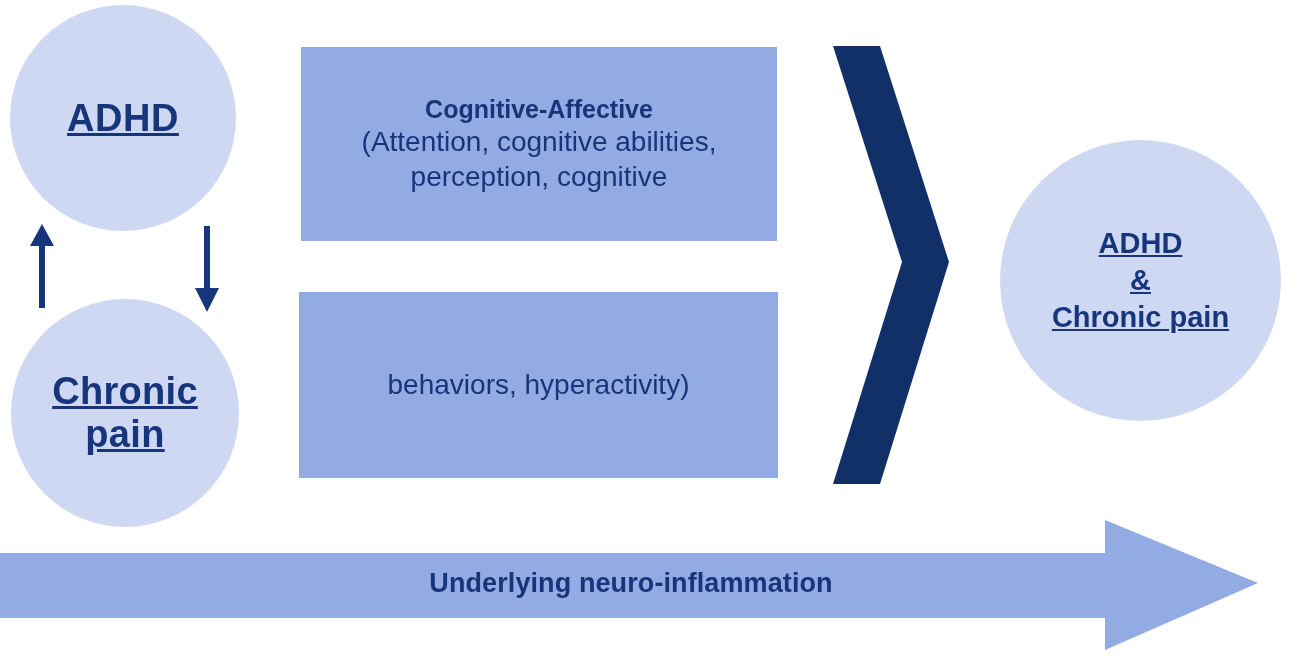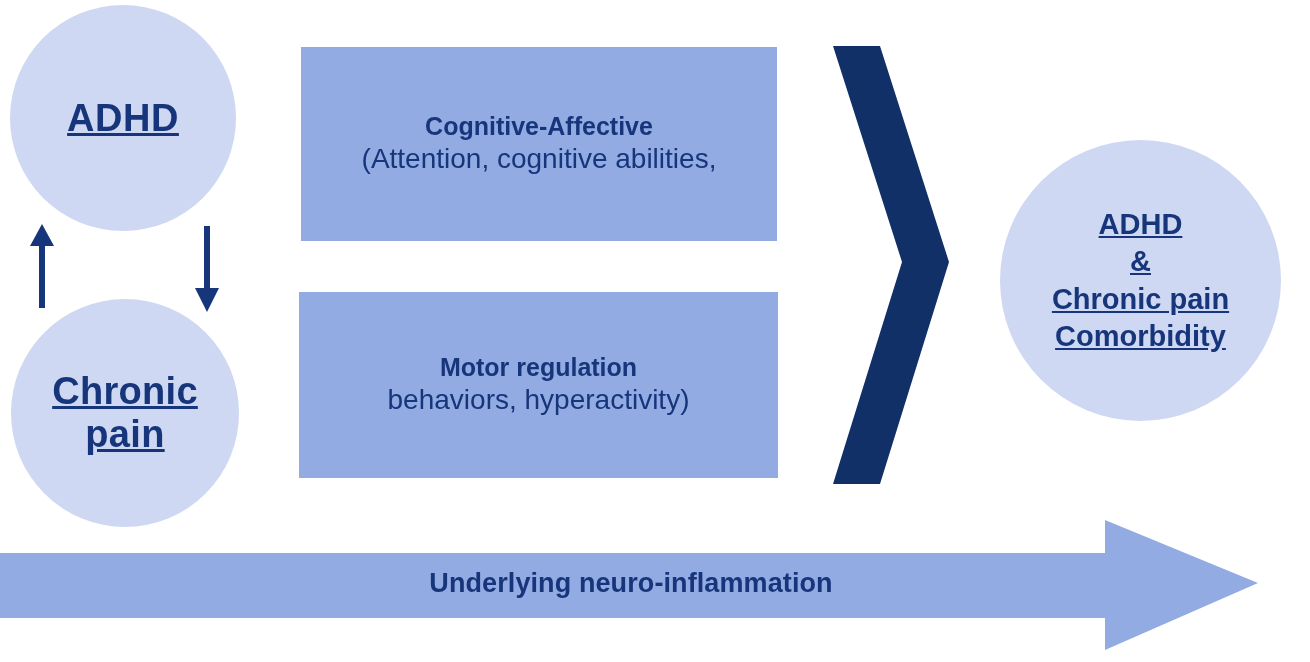--- a/index.html
+++ b/index.html
@@ -168,37 +168,36 @@
   <div class="circle" id="circle-chronic-pain">
     <span>
       <span class="stack">Chronic</span>
       <span class="stack">pain</span>
     </span>
   </div>
 
   <div class="domain-box" id="box-cognitive">
     <div class="box-title">Cognitive-Affective</div>
     <div class="box-detail">(Attention, cognitive abilities,</div>
+    <div class="box-detail">perception, cognitive</div>
   </div>
 
   <div class="domain-box" id="box-motor">
-    <div class="box-title">Motor regulation</div>
     <div class="box-detail">behaviors, hyperactivity)</div>
   </div>
 
   <svg id="chevron-arrow" viewBox="0 0 126 438" preserveAspectRatio="none">
     <polygon points="5,0 52,0 121,216 52,438 5,438 74,216" fill="#123068"></polygon>
   </svg>
 
   <div class="circle" id="circle-comorbidity">
     <span>
       <span class="stack">ADHD</span>
       <span class="stack">&amp;</span>
       <span class="stack">Chronic pain</span>
-      <span class="stack">Comorbidity</span>
     </span>
   </div>
 
   <svg id="banner-arrow" viewBox="0 0 1262 150" preserveAspectRatio="none">
     <polygon points="0,45 1105,45 1105,12 1258,75 1105,142 1105,110 0,110" fill="#93abe3"></polygon>
   </svg>
   <div id="banner-arrow-label">
     <span>Underlying neuro-inflammation</span>
   </div>
 

